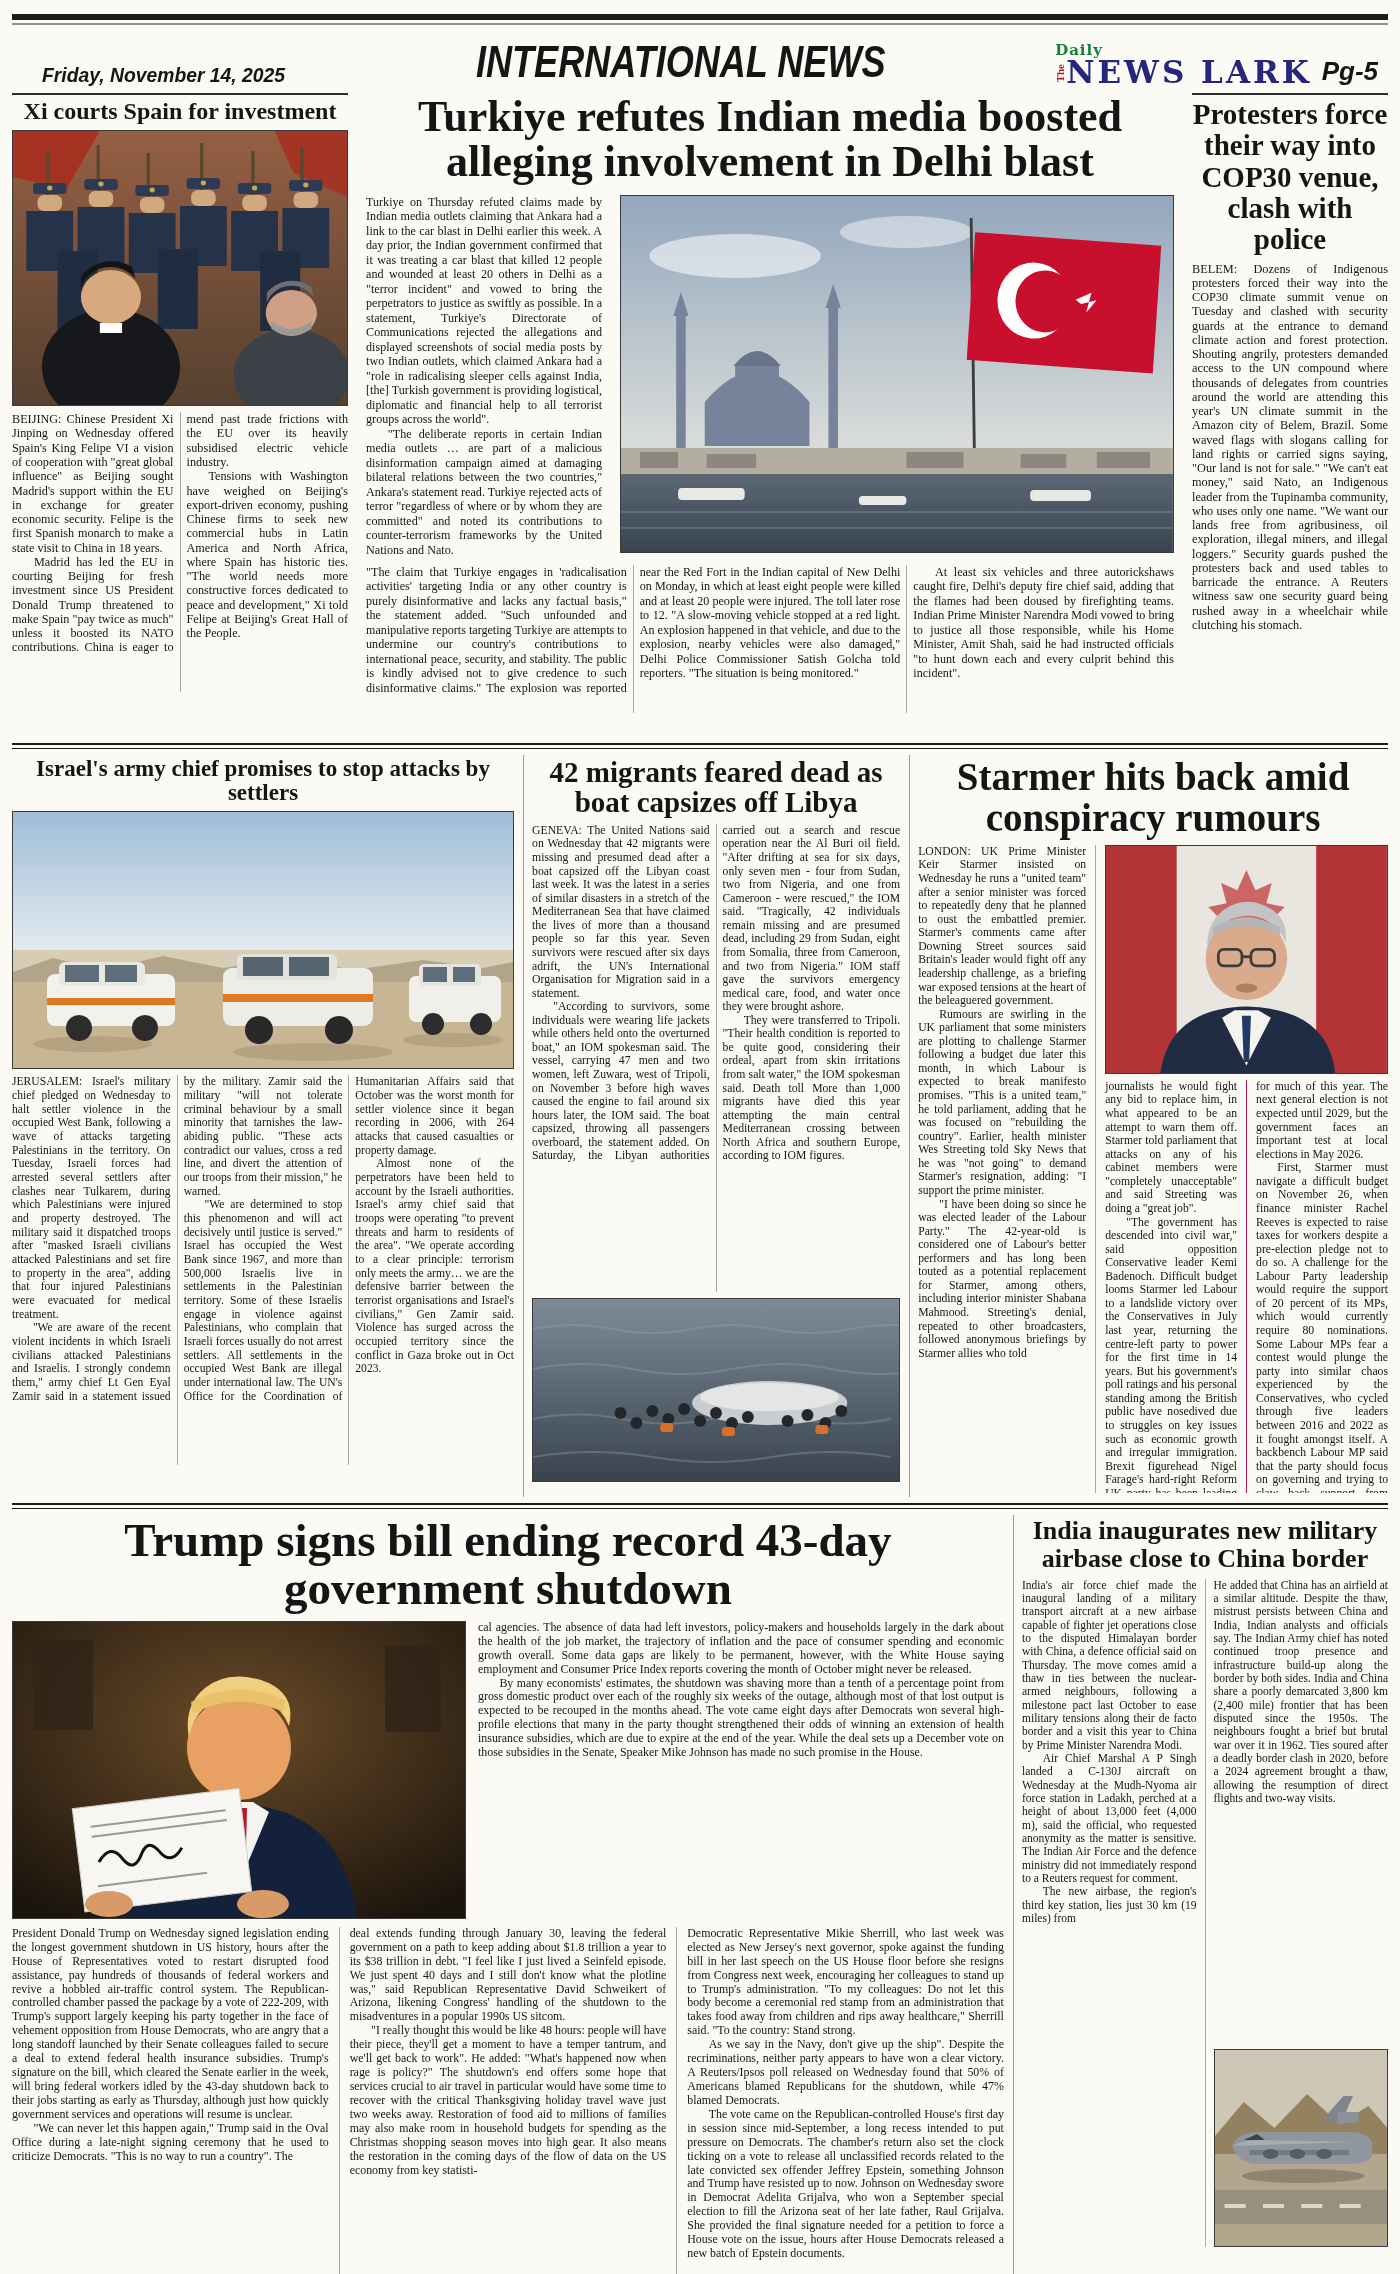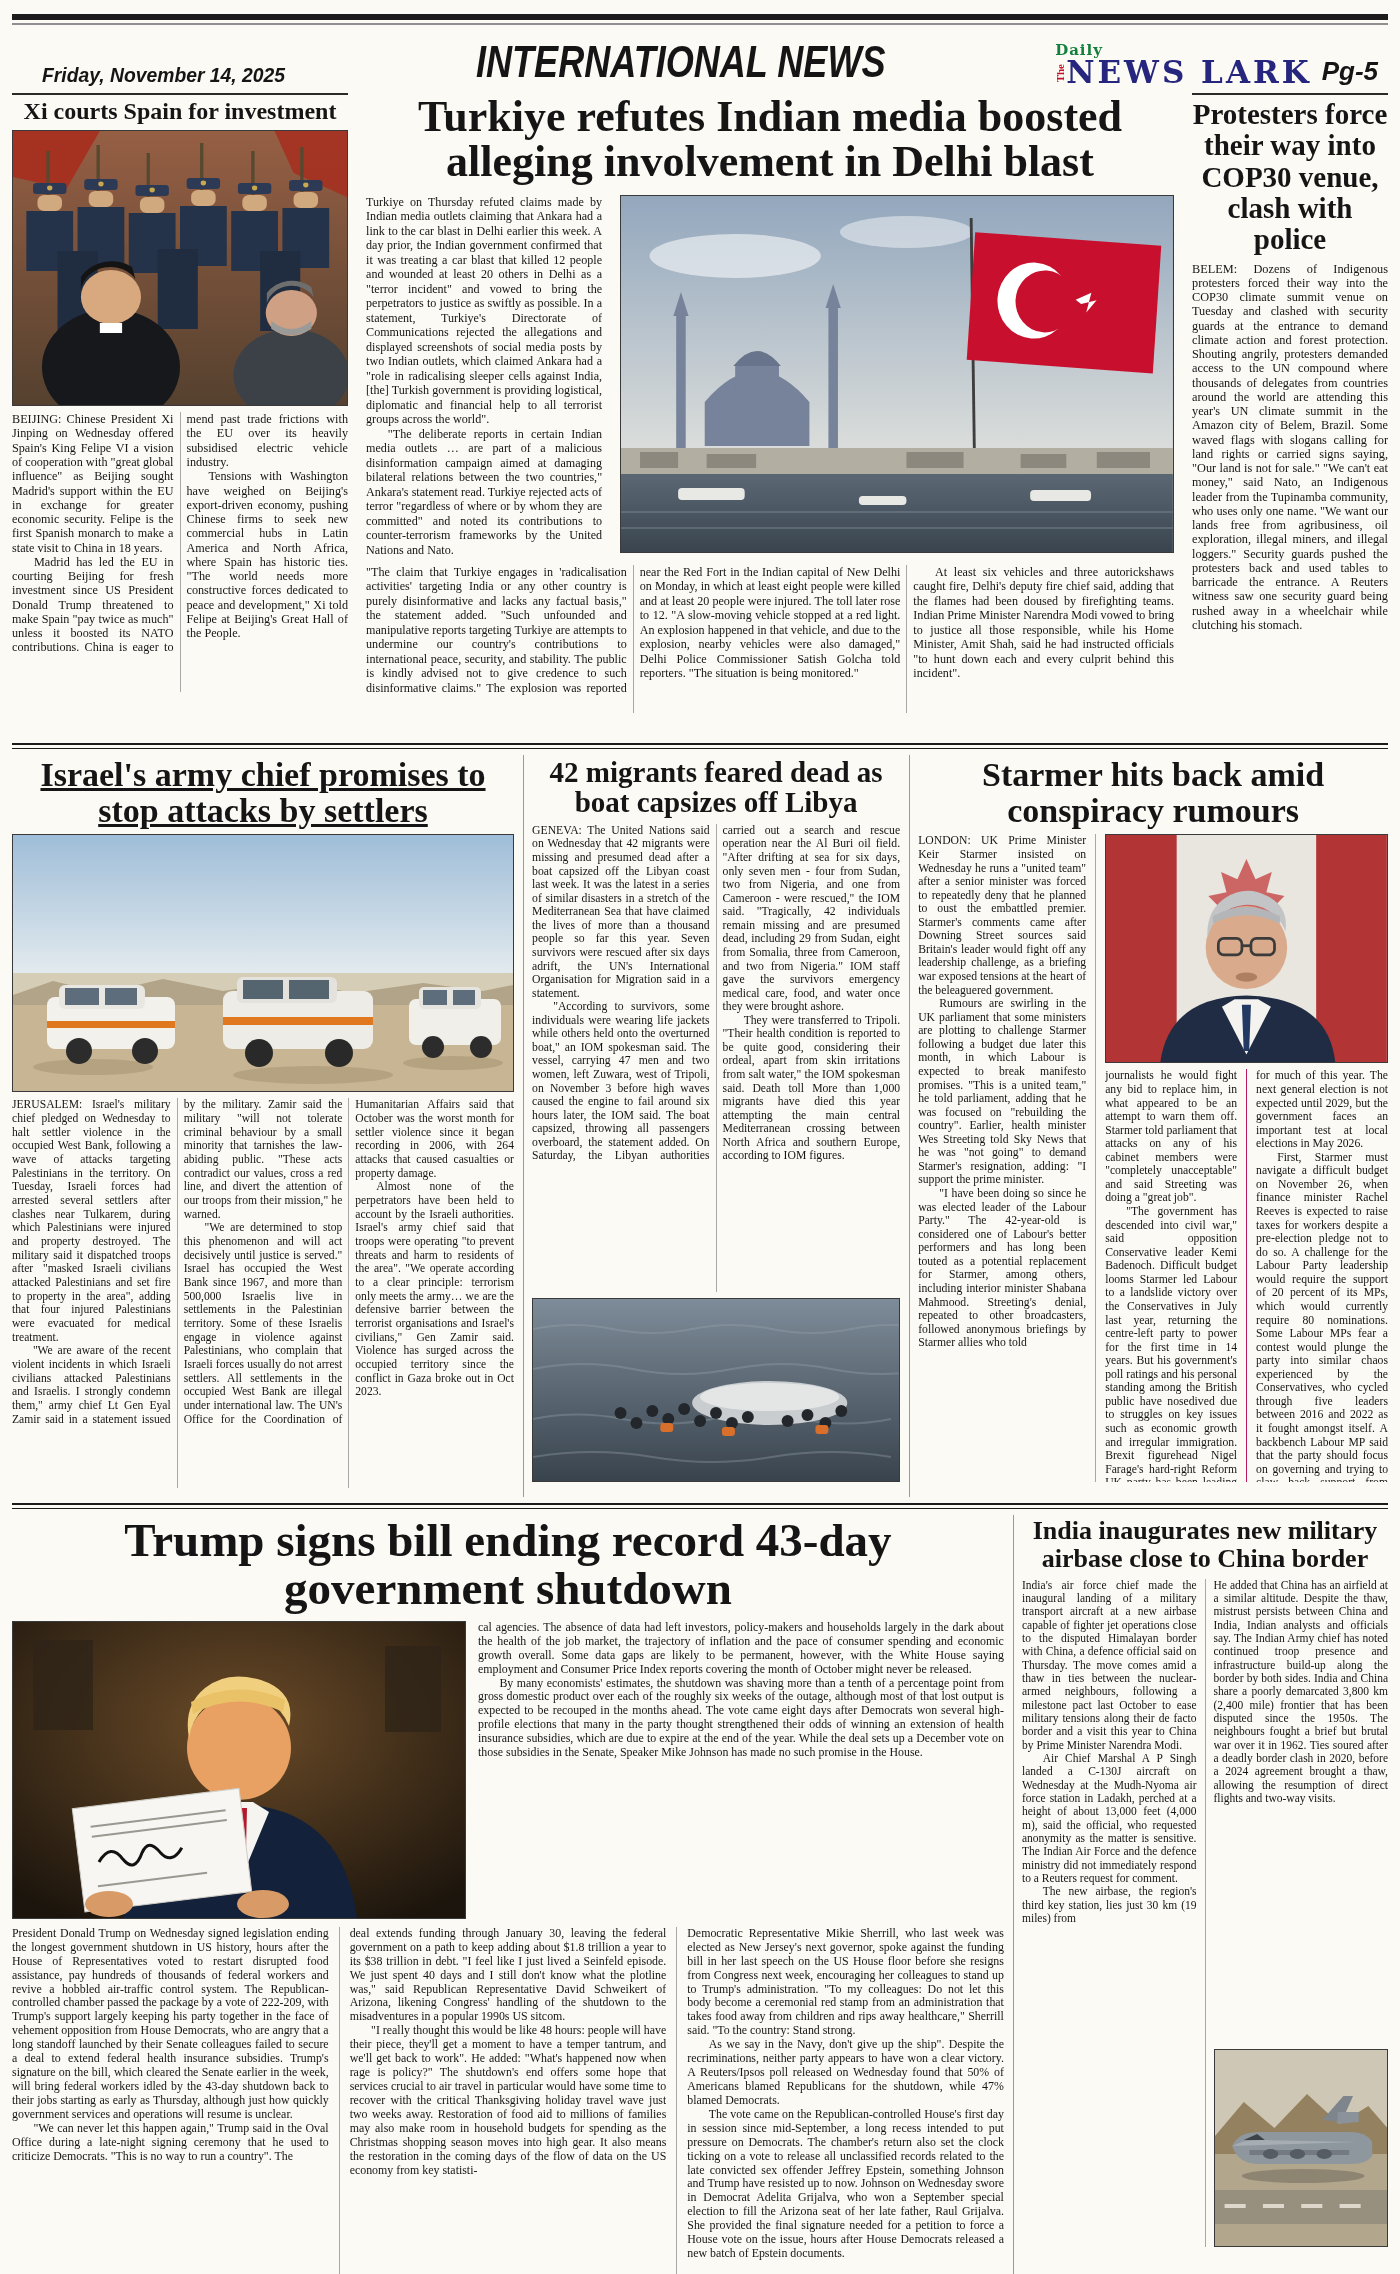--- a/index.html
+++ b/index.html
@@ -41,29 +41,29 @@
   .art-turkiye .hl{font-size:44px;line-height:1.02;margin-bottom:10px;}
   .turkiye-lead-row{display:flex;height:362px;}
   .turkiye-leadcol{flex:0 0 236px;padding-right:18px;}
   .turkiye-photo{flex:1 1 auto;height:356px;}
   .turkiye-bottom{height:148px;margin-top:8px;font-size:12.1px;}
   .art-cop30{width:196px;flex:0 0 196px;font-size:12.3px;line-height:1.16;}
   .art-cop30 .hl{font-size:29px;line-height:1.08;}
   .cop-body{height:478px;}
   
   .art-israel{width:502px;flex:0 0 502px;font-size:11.6px;line-height:1.18;}
-  .art-israel .hl{font-size:34px;text-decoration:underline;}
+  .art-israel .hl{font-size:23px;}
   .israel-photo{height:256px;margin-bottom:6px;}
   .israel-body{height:390px;}
   .art-migrants{width:368px;flex:0 0 368px;font-size:11.7px;line-height:1.16;}
   .art-migrants .hl{font-size:29px;}
   .mig-body{height:468px;margin-bottom:6px;}
   .mig-photo{height:182px;}
   .art-starmer{flex:1 1 auto;font-size:11.7px;line-height:1.16;}
-  .art-starmer .hl{font-size:34px;}
+  .art-starmer .hl{font-size:39px;}
   .starmer-flex{display:flex;height:648px;}
   .starmer-c1{flex:0 0 168px;padding-right:9px;border-right:1px solid #a8a8a8;height:100%;}
   .starmer-right{flex:1 1 auto;padding-left:9px;display:flex;flex-direction:column;}
   .starmer-photo{height:246px;margin-bottom:6px;}
   .starmer-cols{display:flex;flex:1 1 auto;overflow:hidden;}
   .starmer-c2,.starmer-c3{flex:1 1 50%;height:100%;}
   .starmer-c3{border-left:1px solid #be185d;padding-left:9px;margin-left:9px;}
   
   .art-trump{flex:1 1 auto;font-size:11.9px;line-height:1.17;}
   .art-trump .hl{font-size:47px;line-height:1.02;margin-bottom:8px;}

